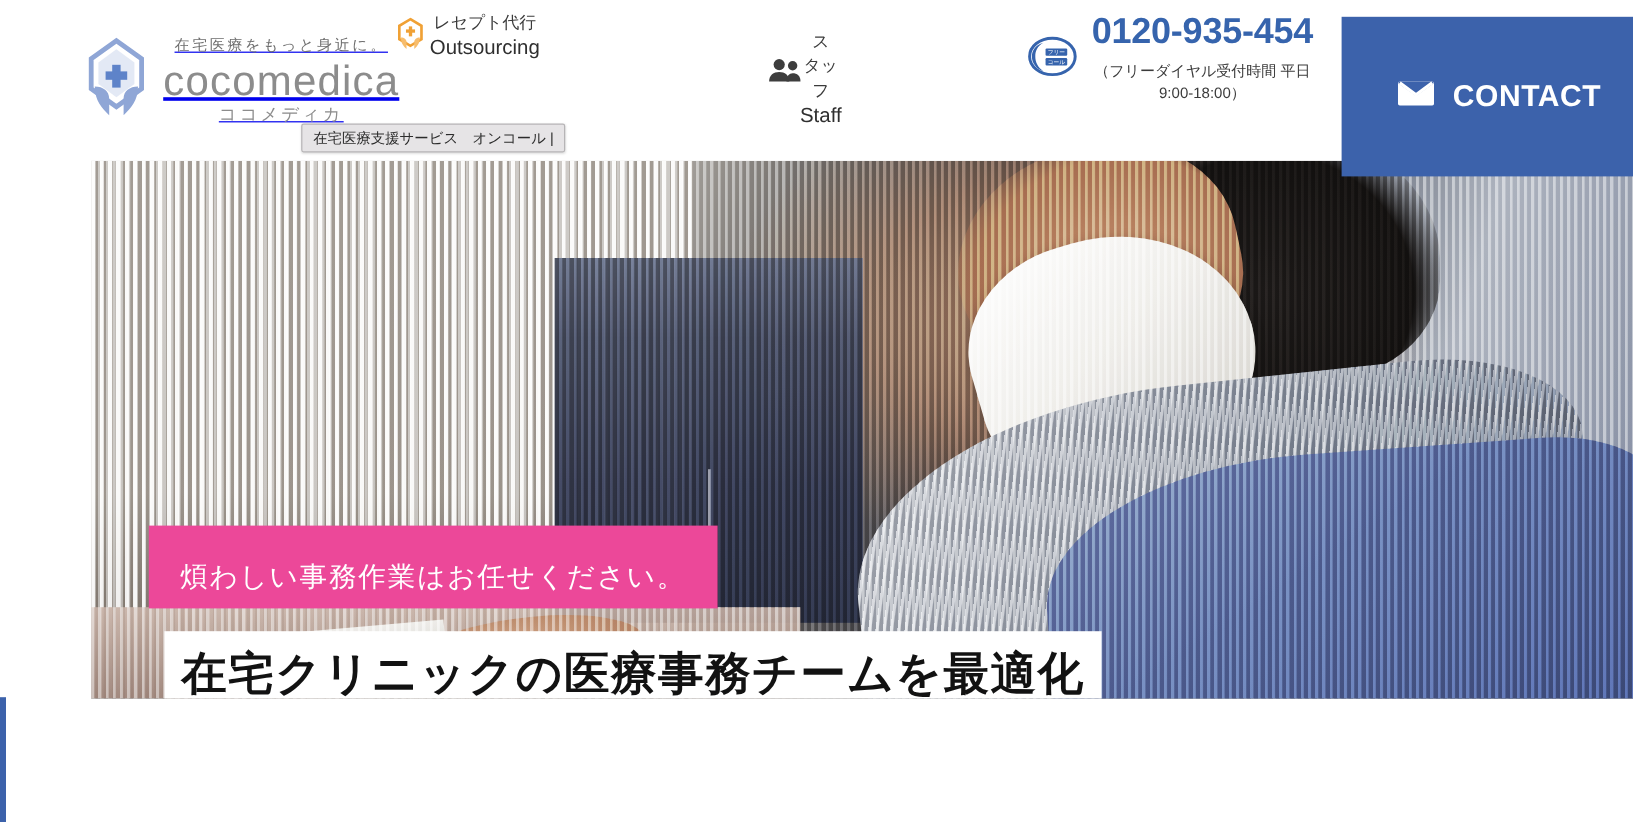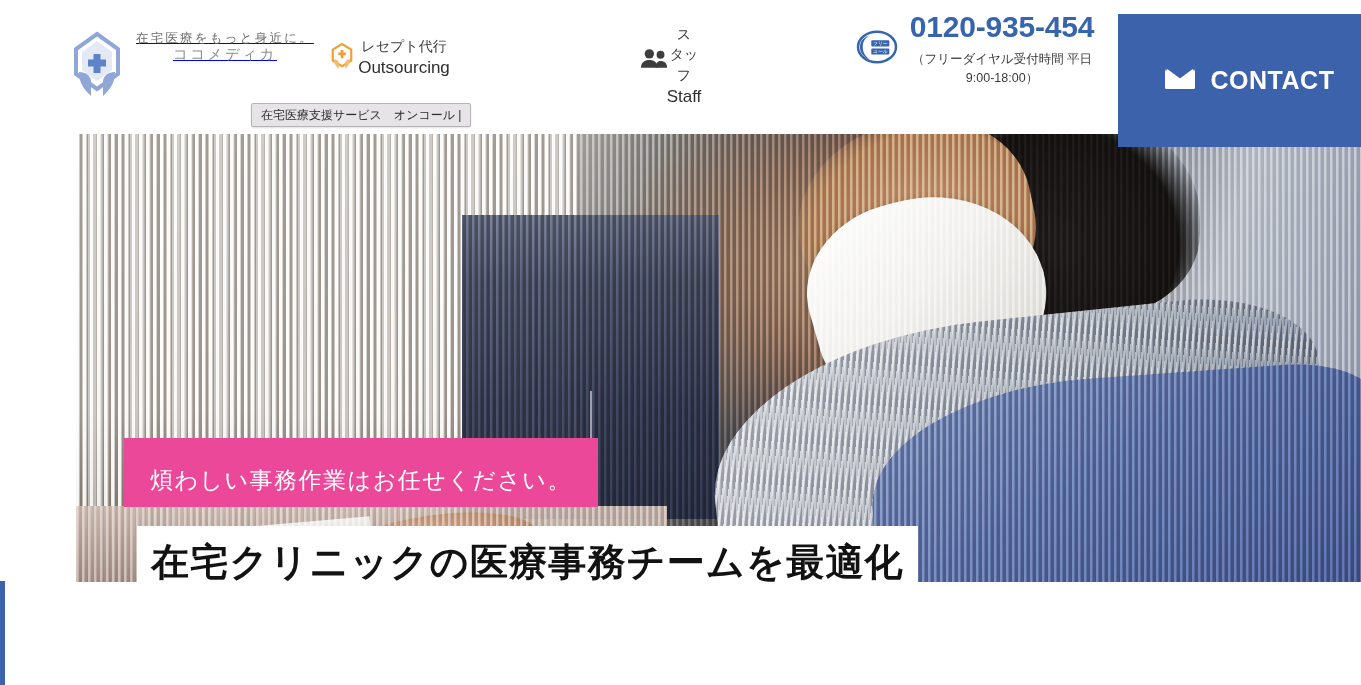--- a/index.html
+++ b/index.html
@@ -105,21 +105,21 @@
     color: #3b3b3b;
     white-space: nowrap;
   }
   .nav-en {
     font-size: 17px;
     color: #2f2f2f;
     font-weight: 400;
     white-space: nowrap;
   }
 
-  #nav-outsourcing { left: 310px; top: 36px; }
+  #nav-outsourcing { left: 310px; top: 8px; }
   #nav-outsourcing .nav-labels { width: 88px; }
   #nav-call365   { left: 478px; top: 24px; }
   #nav-call365 .nav-labels { width: 62px; }
   #nav-staff     { left: 620px; top: 24px; }
   #nav-staff .nav-labels { width: 20px; }
 
   
   .tel-block {
     position: absolute;
     left: 836px;
@@ -421,20 +421,21 @@
           <path d="M29 4 L50 19 L50 44 L29 59 L8 44 L8 19 Z" fill="none" stroke="#8fa6d6" stroke-width="4"></path>
           <path d="M29 11 L44 22 L44 40 L29 51 L14 40 L14 22 Z" fill="#8fa6d6" opacity="0.25"></path>
           <rect x="25.5" y="24" width="7" height="19" fill="#5e83c9"></rect>
           <rect x="20" y="29.5" width="18" height="7" fill="#5e83c9"></rect>
           <path d="M11 42 C11 54, 17 60, 23 66 L23 52 C23 46, 18 42, 11 42 Z" fill="#8fa6d6"></path>
           <path d="M47 42 C47 54, 41 60, 35 66 L35 52 C35 46, 40 42, 47 42 Z" fill="#8fa6d6"></path>
         </svg>
       </span>
       <span class="logo-text">
         <span class="logo-tagline">在宅医療をもっと身近に。</span>
+        <span class="logo-wordmark">cocomedica</span>
         <span class="logo-kana">ココメディカ</span>
       </span>
     </a>
 
     <a class="nav-item" id="nav-outsourcing" href="#">
       <span class="nav-icon">
         <svg viewBox="0 0 26 30" width="24" height="28" aria-hidden="true">
           <path d="M13 2 L23 8 L23 20 L13 26 L3 20 L3 8 Z" fill="none" stroke="#f0a135" stroke-width="2.4"></path>
           <rect x="11.6" y="8.5" width="3" height="9" fill="#f0a135"></rect>
           <rect x="9" y="11.2" width="8.2" height="3" fill="#f0a135"></rect>

